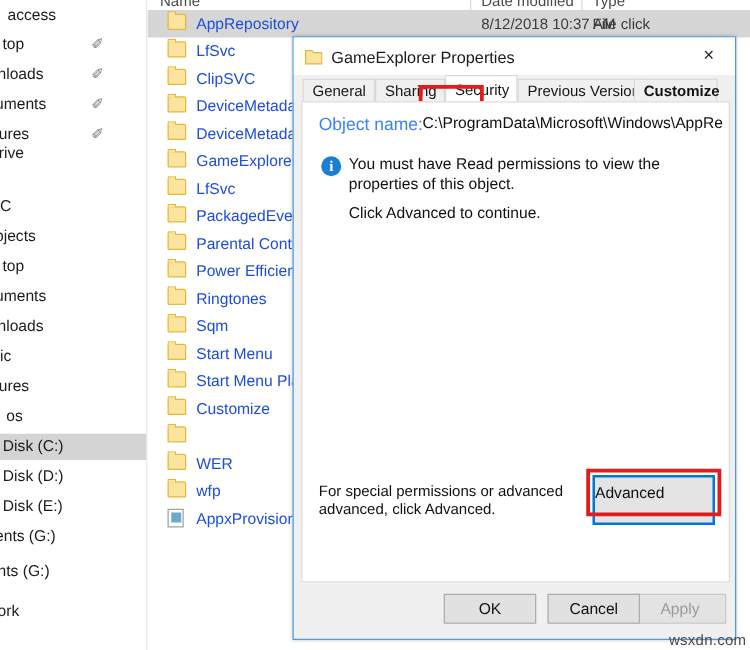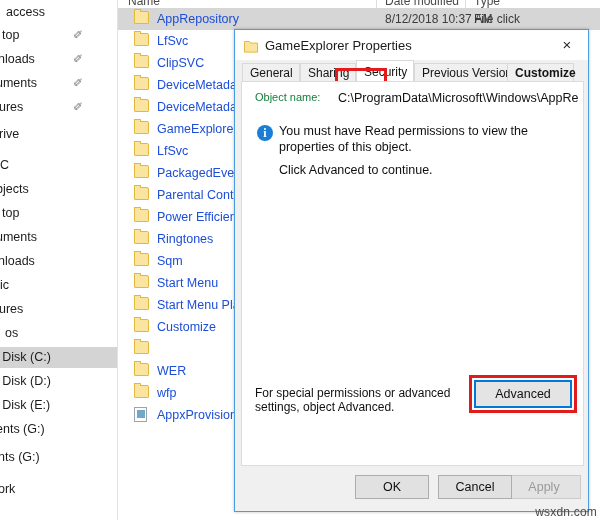--- a/index.html
+++ b/index.html
@@ -242,22 +242,22 @@
     position: absolute;
     left: 6px; top: 51px;
     width: 343px; height: 385px;
     background: #ffffff;
     border: 1px solid #dcdcdc;
     box-sizing: border-box;
   }
   .obj-label {
     position: absolute;
     left: 13px; top: 9px;
-    font-size: 11px;
-    color: #15803d;
+    font-size: 14px;
+    color: #3b82f6;
     white-space: nowrap;
   }
   .obj-value {
     position: absolute;
     left: 96px; top: 9px;
     font-size: 12.5px;
     color: #101010;
     white-space: nowrap;
     overflow: hidden;
     width: 240px;
@@ -299,28 +299,27 @@
     line-height: 14px;
   }
   .adv-wrap {
     position: absolute;
     left: 232px; top: 298px;
     width: 98px; height: 28px;
   }
   .adv-btn {
     position: absolute;
     left: 0; top: 0;
-    width: 98px; height: 28px;
+    width: 98px; height: 40px;
     background: #e4e4e4;
     border: 2px solid #0078d7;
     box-sizing: border-box;
     font-size: 12.5px;
     color: #101010;
     line-height: 24px;
-    text-align: center;
   }
   .adv-highlight {
     position: absolute;
     left: -5px; top: -5px;
     width: 108px; height: 38px;
     border: 3px solid #e21b1b;
     box-sizing: border-box;
     pointer-events: none;
   }
 
@@ -375,21 +374,21 @@
           <span class="pin">✐</span>
         </div>
         <div class="nav-item" style="top: 73px;">
           <span class="nav-label" style="left: -4px;">uments</span>
           <span class="pin">✐</span>
         </div>
         <div class="nav-item" style="top: 97px;">
           <span class="nav-label" style="left: -1px;">ures</span>
           <span class="pin">✐</span>
         </div>
-        <div class="nav-item" style="top: 124px;">
+        <div class="nav-item" style="top: 112px;">
           <span class="nav-label" style="left: -1px;">rive</span>
         </div>
         <div class="nav-item" style="top: 155px;">
           <span class="nav-label" style="left: 0px;">C</span>
         </div>
         <div class="nav-item" style="top: 179px;">
           <span class="nav-label" style="left: -4px;">bjects</span>
         </div>
         <div class="nav-item" style="top: 203px;">
           <span class="nav-label" style="left: 2px;">top</span>
@@ -581,21 +580,21 @@
 
     <div class="dlg-body">
 
       <span class="obj-label">Object name:</span>
       <span class="obj-value">C:\ProgramData\Microsoft\Windows\AppReposito</span>
 
       <div class="info-icon">i</div>
       <div class="info-text">You must have Read permissions to view the properties of this object.</div>
       <div class="continue-text">Click Advanced to continue.</div>
 
-      <div class="adv-note">For special permissions or advanced settings, object Advanced.</div>
+      <div class="adv-note">For special permissions or advanced advanced, click Advanced.</div>
 
       <div class="adv-wrap">
         <div class="adv-btn" style="border-color: rgb(0, 120, 215);">Advanced</div>
         <div class="adv-highlight" style="border-color: rgb(226, 27, 27);"></div>
       </div>
     </div>
 
     <div class="dlg-footer" id="dlg-footer">
         <div class="btn" style="left: 120px;">OK</div>
         <div class="btn disabled" style="left: 272px;">Apply</div>

